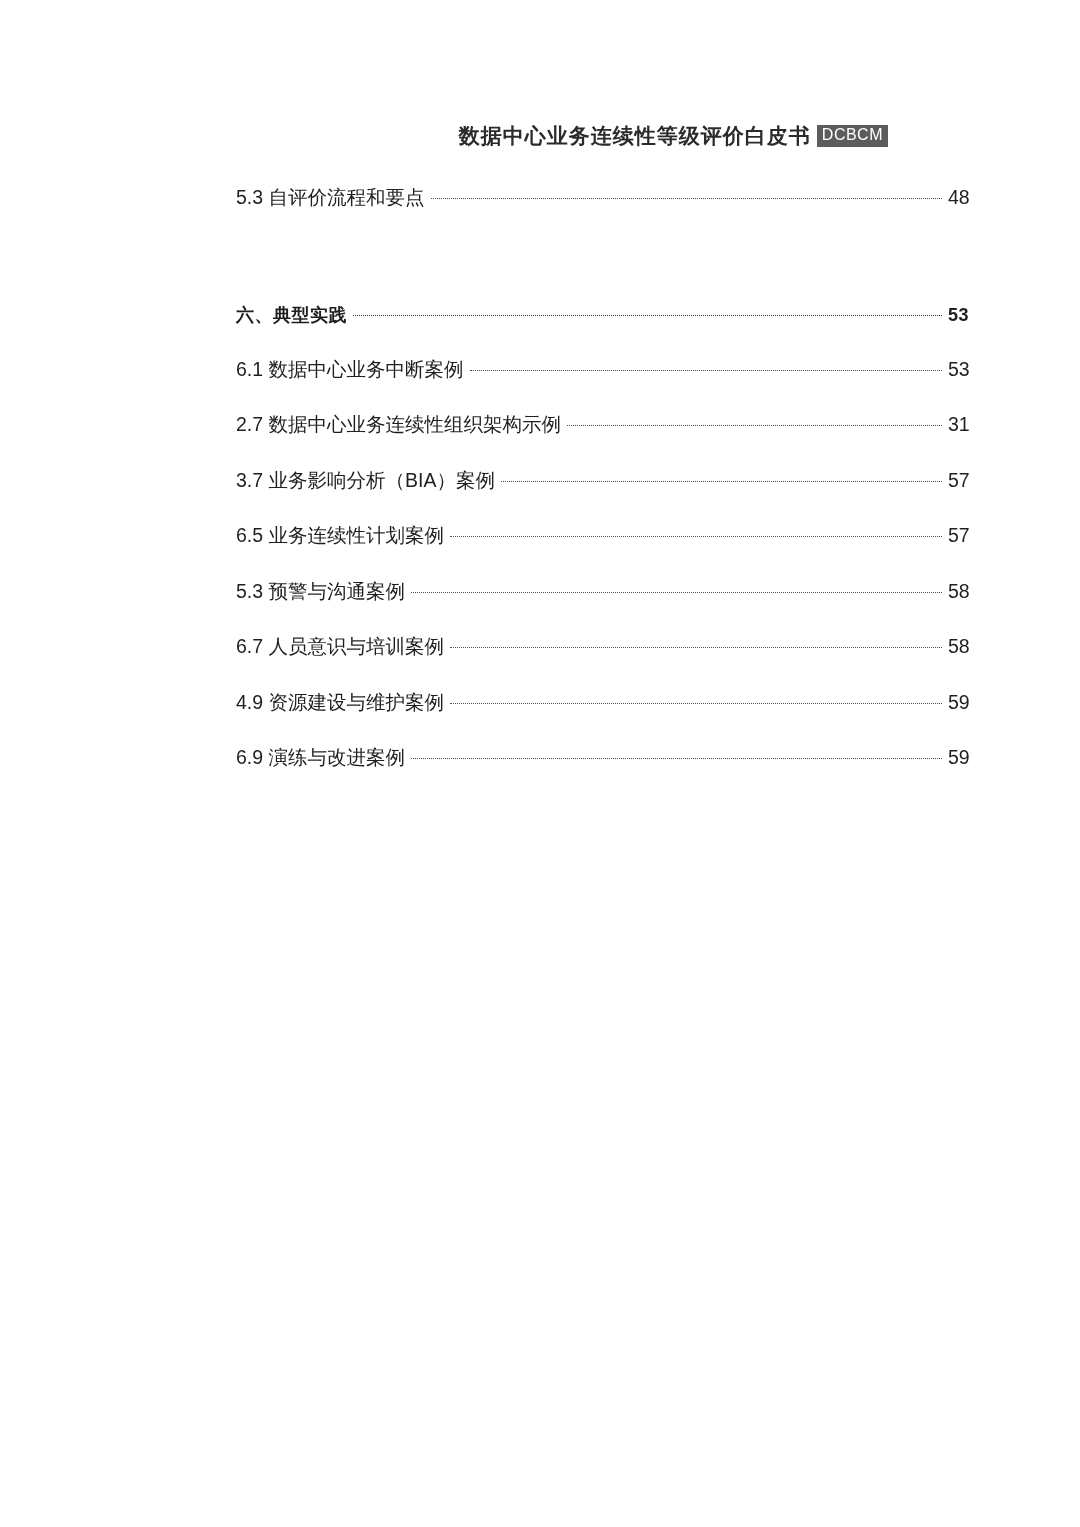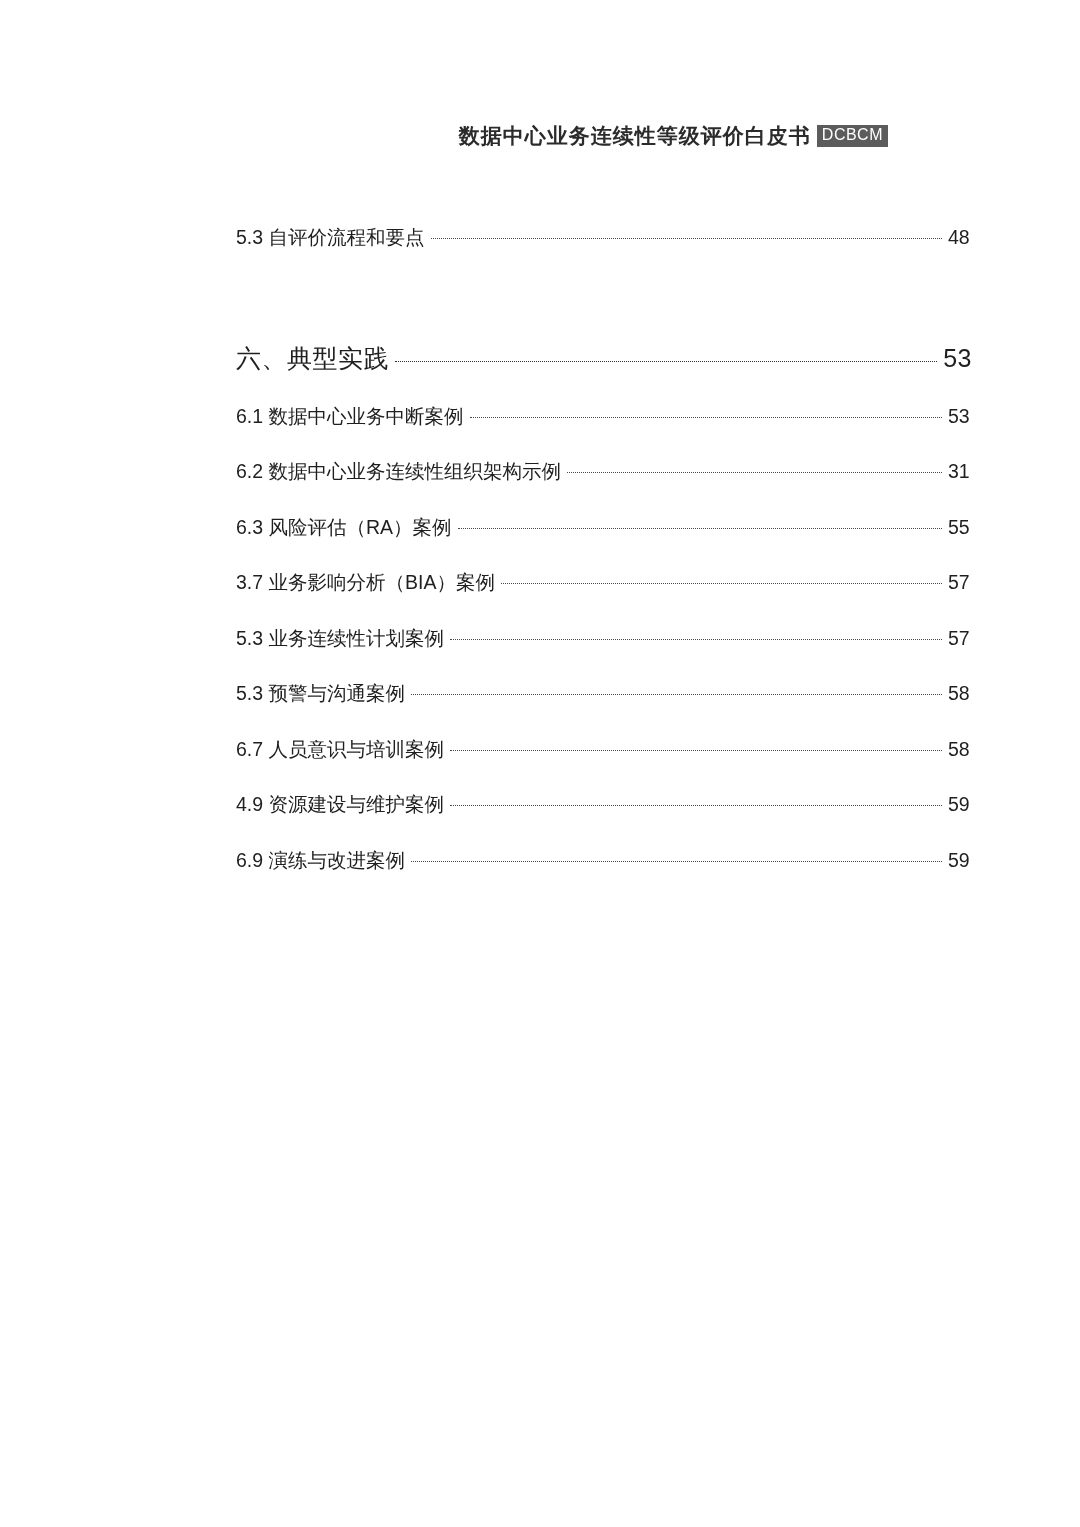--- a/index.html
+++ b/index.html
@@ -49,21 +49,20 @@
     padding: 2px 5px 4px 5px;
     line-height: 1;
     font-family: "Liberation Sans", sans-serif;
   }
   
   .toc {
     position: absolute;
     top: 188px;
     left: 236px;
     width: 736px;
-    margin-top: 40px;
   }
   .toc-row {
     display: flex;
     align-items: baseline;
     width: 100%;
     font-size: 19.5px;
     color: #1f1f1f;
     line-height: 1.0;
     white-space: nowrap;
   }
@@ -78,22 +77,22 @@
     min-width: 10px;
     height: 1px;
   }
   .toc-row .page-num {
     flex: 0 0 auto;
     padding-left: 6px;
     text-align: left;
     min-width: 24px;
   }
   .level-1 {
-    font-weight: 400;
-    font-size: 25px;
+    font-weight: 700;
+    font-size: 18px;
     letter-spacing: 0.5px;
   }
   .level-1 .dots {
     border-bottom: 1px dotted #2a2a2a;
   }
   .gap-lg { height: 62px; }
   .row-space { margin-bottom: 36px; }
 </style>
 </head>
 <body>
@@ -124,39 +123,34 @@
         <span class="page-num">53</span>
       </div>
 
       <div class="toc-row row-space">
         <span class="label">6.1 数据中心业务中断案例</span>
         <span class="dots"></span>
         <span class="page-num">53</span>
       </div>
 
       <div class="toc-row row-space">
-        <span class="label">6.2 数据中心业务连续性组织架构示例</span>
+        <span class="label">2.7 数据中心业务连续性组织架构示例</span>
         <span class="dots"></span>
         <span class="page-num">31</span>
       </div>
 
-      <div class="toc-row row-space">
-        <span class="label">6.3 风险评估（RA）案例</span>
-        <span class="dots"></span>
-        <span class="page-num">55</span>
-      </div>
 
       <div class="toc-row row-space">
         <span class="label">3.7 业务影响分析（BIA）案例</span>
         <span class="dots"></span>
         <span class="page-num">57</span>
       </div>
 
       <div class="toc-row row-space">
-        <span class="label">5.3  业务连续性计划案例</span>
+        <span class="label">6.5  业务连续性计划案例</span>
         <span class="dots"></span>
         <span class="page-num">57</span>
       </div>
 
       <div class="toc-row row-space">
         <span class="label">5.3 预警与沟通案例</span>
         <span class="dots"></span>
         <span class="page-num">58</span>
       </div>
 

